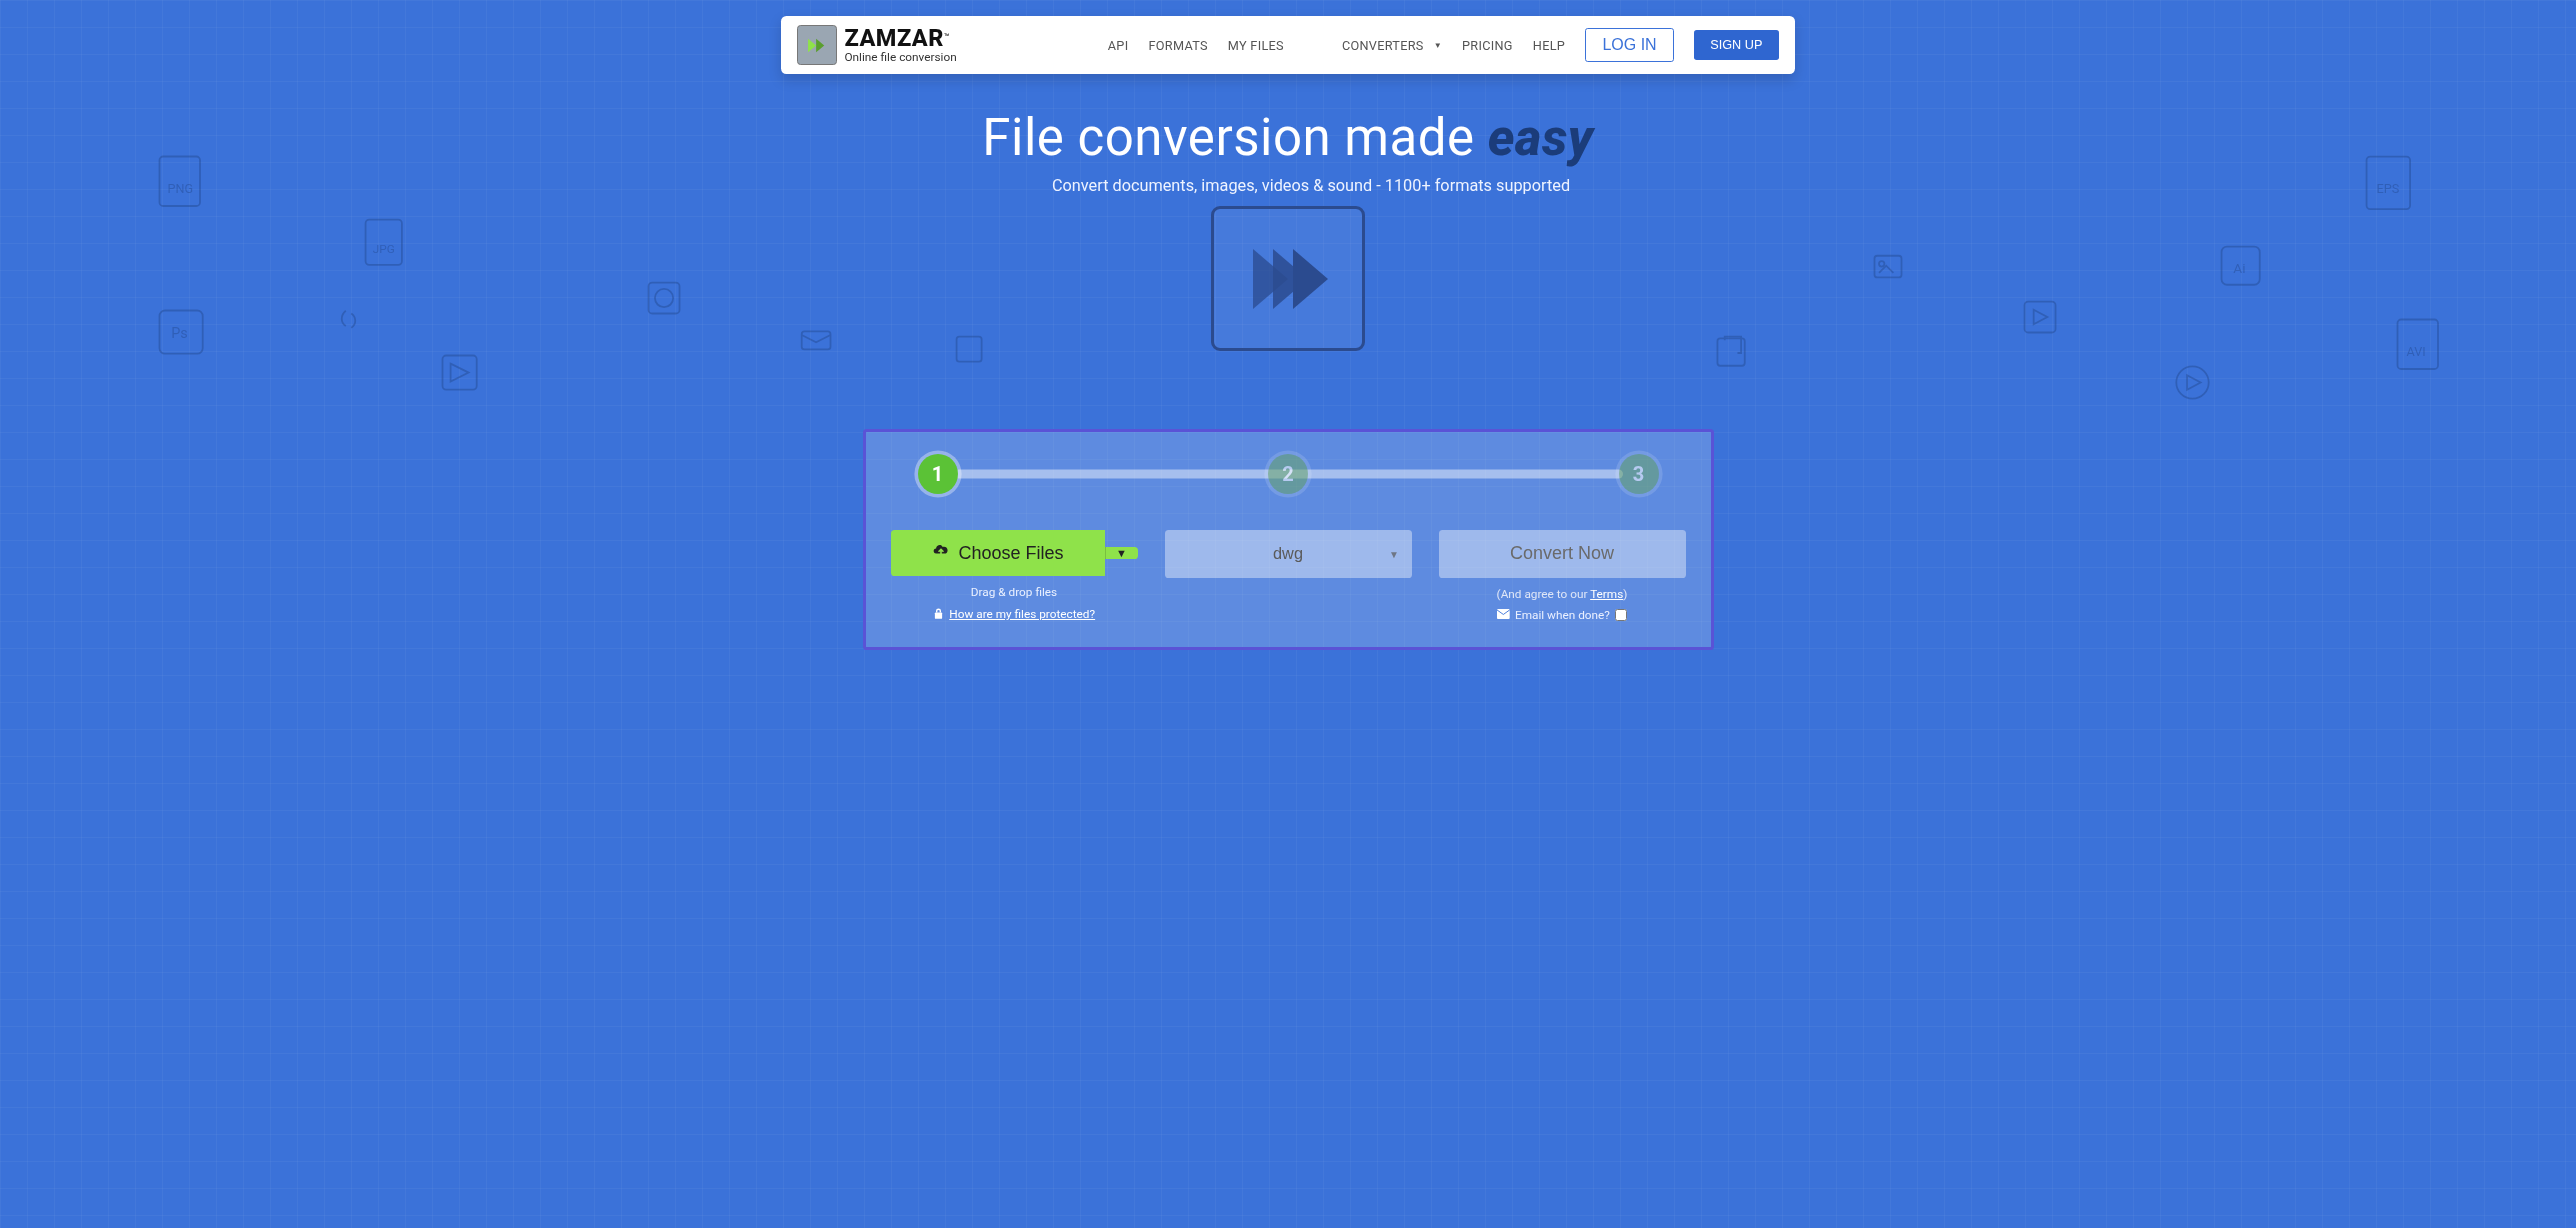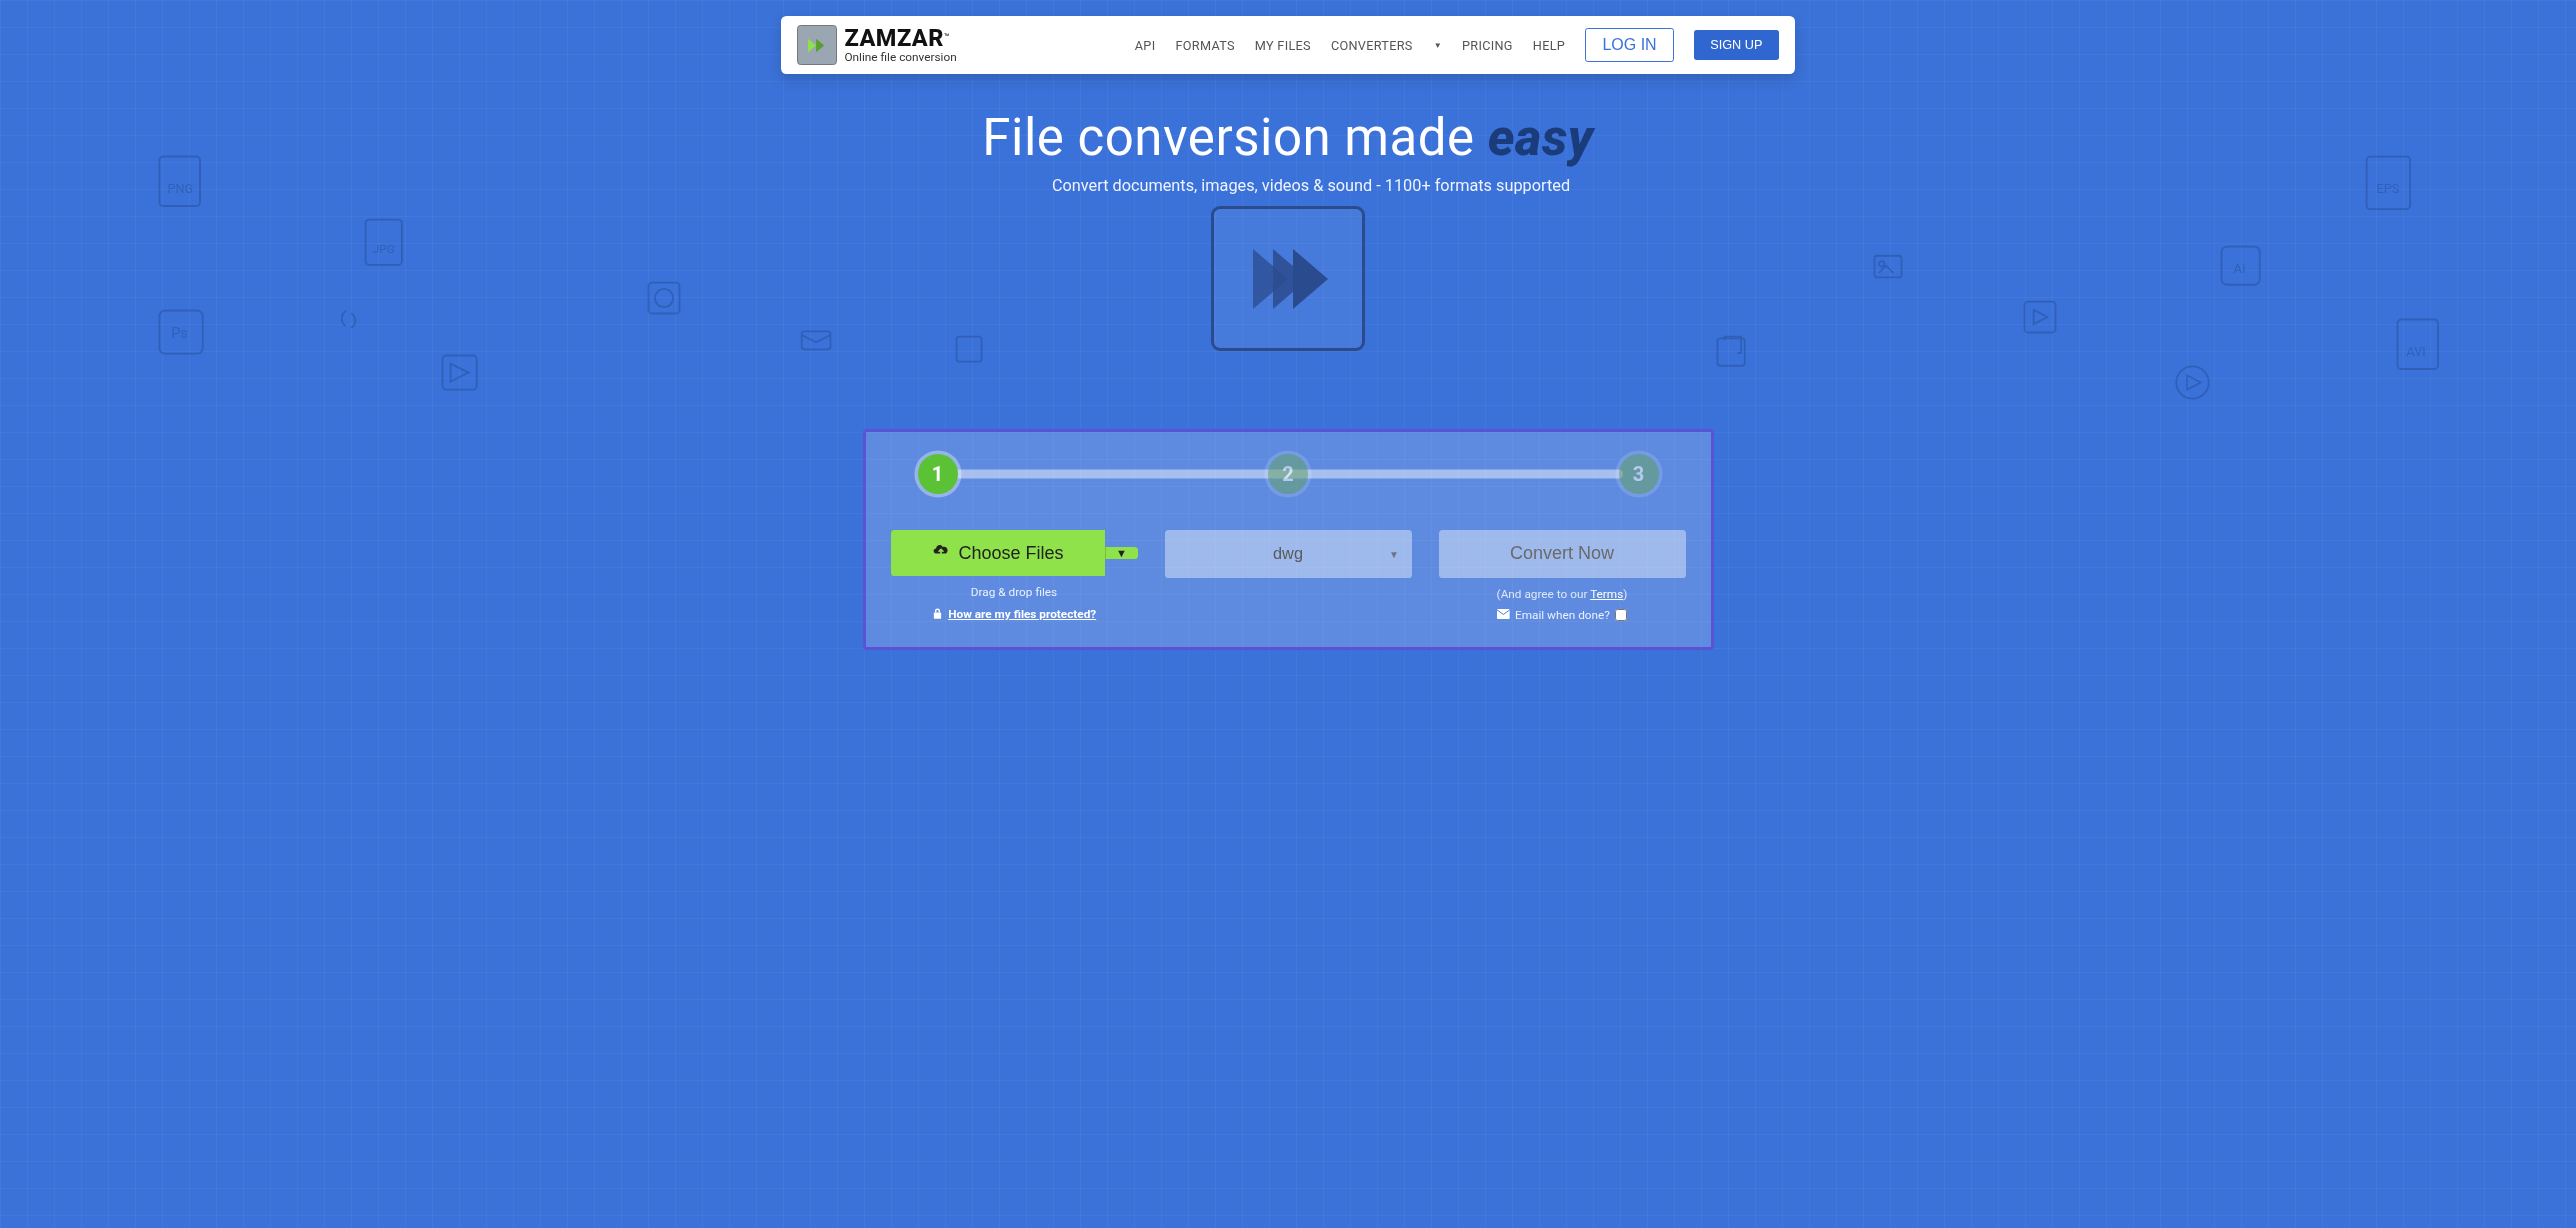--- a/index.html
+++ b/index.html
@@ -31,21 +31,21 @@
   border: 1.8px solid #777;
   border-radius: 3.6px;
   display: flex; align-items: center; justify-content: center;
 }
 .logo-icon svg { width: 27px; height: 27px; }
 .logo-text { display: flex; flex-direction: column; line-height: 1; }
 .logo-name { font-size: 23.5px; font-weight: 800; letter-spacing: 0.5px; color: #111; }
 .logo-tag { font-size: 11.8px; color: #333; margin-top: 1.8px; }
 .nav { display: flex; align-items: center; gap: 20px; }
 .nav a { color: #555; text-decoration: none; font-size: 12.7px; font-weight: 400; letter-spacing: 0.3px; }
-.nav .dd { display: inline-flex; align-items: center; gap: 21px; }
+.nav .dd { display: inline-flex; align-items: center; gap: 10px; margin-left: 38px; }
 .btn-outline {
   border: 0.9px solid #3b72d9; color: #3b72d9; background: #fff;
   padding: 7.2px 16.3px; border-radius: 2.7px; font-size: 16px; cursor: pointer;
 }
 .btn-solid {
   border: none; background: #2f66d0; color: #fff;
   padding: 8.1px 16.3px; border-radius: 2.7px; font-size: 12.7px; cursor: pointer;
 }
 .hero { text-align: center; margin-top: 34px; color: #fff; }
 .hero h1 { font-size: 51px; font-weight: 400; letter-spacing: 0.5px; }
@@ -84,21 +84,21 @@
   flex: 1; background: #8fe24a; border: none; color: #222;
   font-size: 18px; padding: 12.7px 9px; border-radius: 3.6px 0 0 3.6px; cursor: pointer;
   display: flex; align-items: center; justify-content: center; gap: 7.2px;
 }
 .choose-dd {
   width: 33px; background: #8fe24a; border: none; border-left: 0.9px solid rgba(0,0,0,0.15);
   border-radius: 0 3.6px 3.6px 0; cursor: pointer; font-size: 11px; color: #222;
 }
 .hint { color: #eaf0ff; font-size: 11.8px; margin-top: 9px; }
 .protect { color: #fff; font-size: 11.8px; margin-top: 7.2px; display: inline-flex; align-items: center; gap: 5.4px; }
-.protect a { color: #fff; text-decoration: underline; font-weight: bold; }
+.protect a { color: #fff; text-decoration: underline; }
 .format-dd {
   width: 100%; background: rgba(255,255,255,0.4); border: none;
   color: #5a5a5a; font-size: 16.3px; padding: 14.5px 9px; border-radius: 3.6px;
   cursor: pointer; position: relative; text-align: center;
 }
 .format-dd .caret { position: absolute; right: 12.7px; top: 50%; transform: translateY(-50%); font-size: 10px; opacity: 0.7; }
 .convert-btn {
   width: 100%; background: rgba(255,255,255,0.4); border: none;
   color: #6a6a6a; font-size: 18px; padding: 13.6px 9px; border-radius: 3.6px; cursor: pointer;
 }

